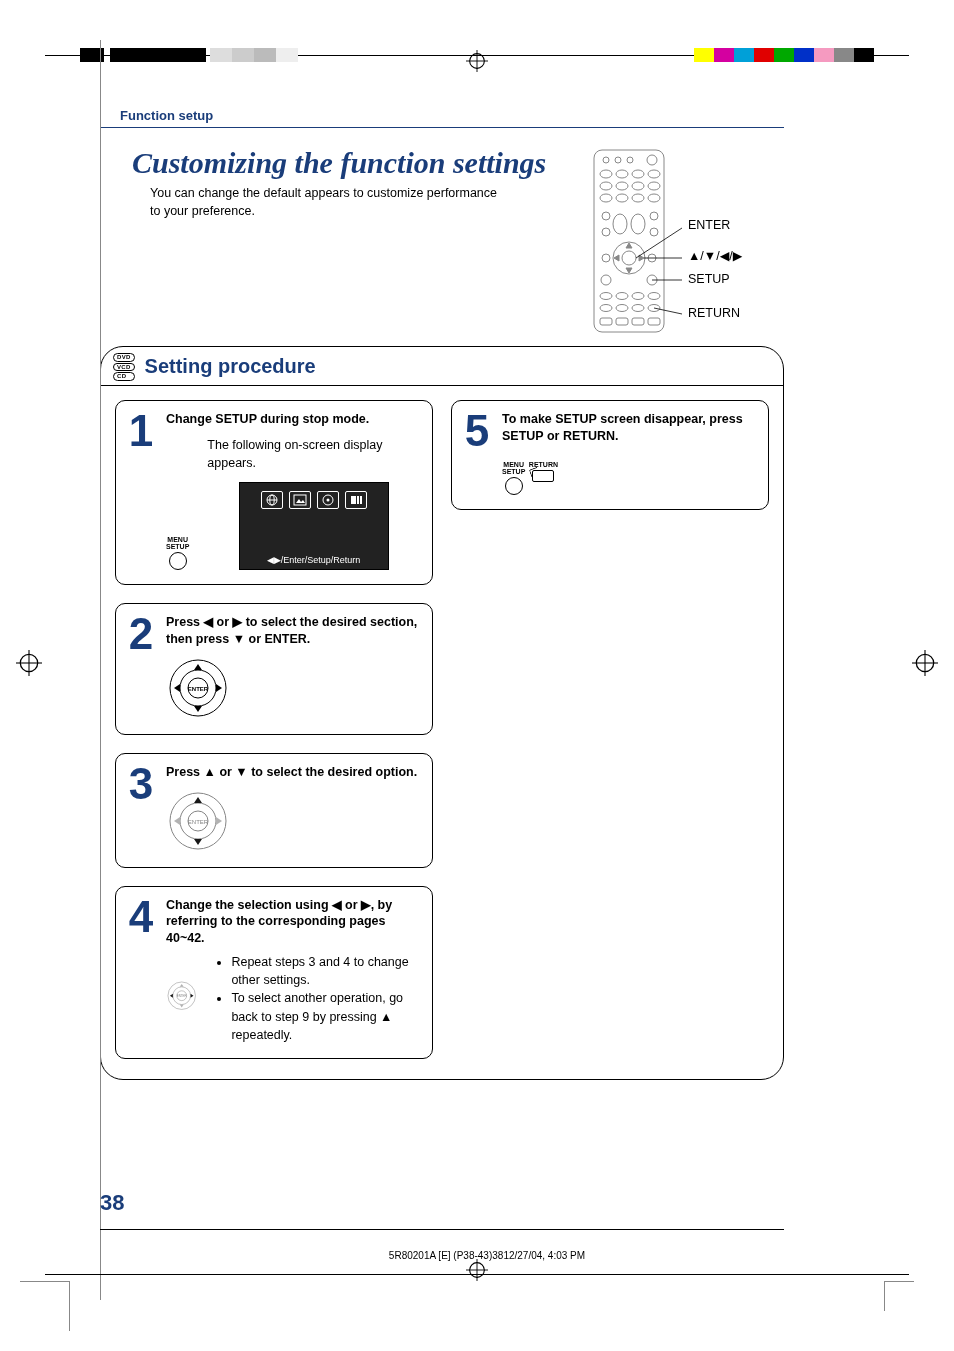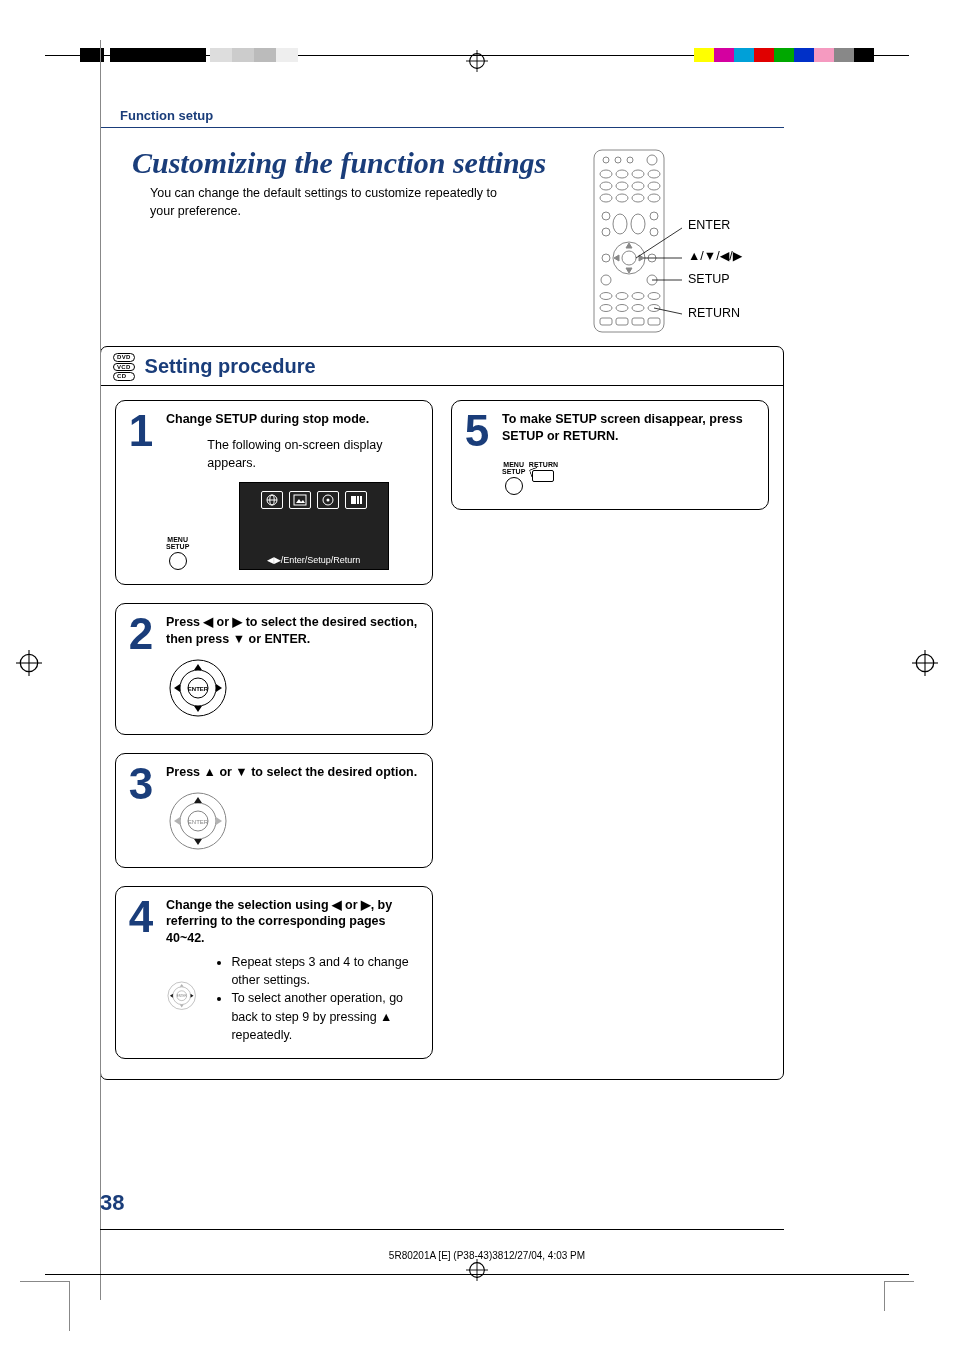--- a/index.html
+++ b/index.html
@@ -41,21 +41,21 @@
   .title-block { flex: 1; }
   .page-title { font-family: "Times New Roman", serif; font-style: italic; font-weight: bold; color: #1a3d7a; font-size: 30px; display: inline-block; position: relative; padding-left: 22px; }
   .page-title::before { content: ""; position: absolute; left: 0; top: -2px; width: 34px; height: 34px; border-radius: 50%; background: radial-gradient(circle at 35% 35%, #cfd9ea 0%, #9fb0c8 60%, #6a7a90 100%); z-index: -1; }
   .subtitle { font-size: 12.5px; line-height: 1.45; margin: 4px 0 0 40px; max-width: 360px; }
 
   .remote-callouts { position: relative; width: 200px; height: 190px; margin-right: 0; }
   .remote-callouts svg { position: absolute; left: 0; top: 0; }
   .callout-label { position: absolute; font-size: 12.5px; }
 
   
-  .proc-box { border: 1px solid #000; border-radius: 7px; margin-top: 10px; }
+  .proc-box { border: 1px solid #000; border-radius: 23px; margin-top: 10px; }
   .proc-hdr { display: flex; align-items: center; gap: 10px; padding: 6px 12px 4px; border-bottom: 1px solid #000; }
   .disc-badges { display: flex; flex-direction: column; gap: 1px; }
   .disc-badges span { font-size: 6px; font-weight: bold; border: 1px solid #000; border-radius: 7px; padding: 0 3px; line-height: 1.1; letter-spacing: 0.3px; }
   .proc-title { font-size: 20px; font-weight: bold; color: #1a3d7a; }
 
   .cols { display: flex; gap: 18px; padding: 14px 14px 20px; align-items: flex-start; }
   .col { width: 50%; display: flex; flex-direction: column; gap: 18px; }
   .step { border: 1px solid #000; border-radius: 10px; padding: 10px 12px 14px 10px; display: flex; gap: 10px; }
   .step .num { font-family: Arial, sans-serif; font-weight: 900; font-size: 44px; line-height: 0.9; color: #1a3d7a; min-width: 30px; text-align: center; }
   .step .body { flex: 1; font-size: 12.5px; }
@@ -146,21 +146,21 @@
 
 <div class="page">
   <div class="vline"></div>
 
   <div class="section-label">Function setup</div>
   <div class="section-rule"></div>
 
   <div class="title-row">
     <div class="title-block">
       <div class="page-title">Customizing the function settings</div>
-      <div class="subtitle">You can change the default settings to customize repeatedly to your preference.</div>
+      <div class="subtitle">You can change the default appears to customize performance to your preference.</div>
     </div>
 
     <div class="remote-callouts">
       <svg width="200" height="190" viewBox="0 0 200 190">
 
         <rect x="10" y="4" width="70" height="182" rx="8" ry="8" fill="none" stroke="#888" stroke-width="1"></rect>
 
         <g fill="none" stroke="#888">
           <circle cx="68" cy="14" r="5"></circle>
           <circle cx="22" cy="14" r="3"></circle>

